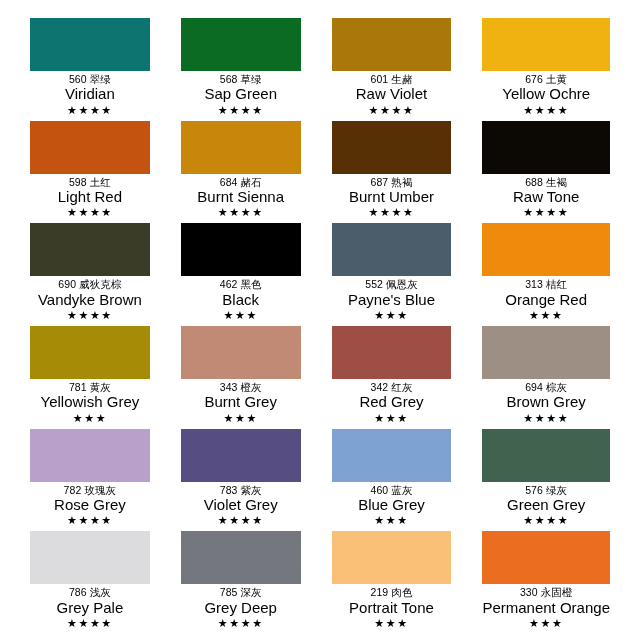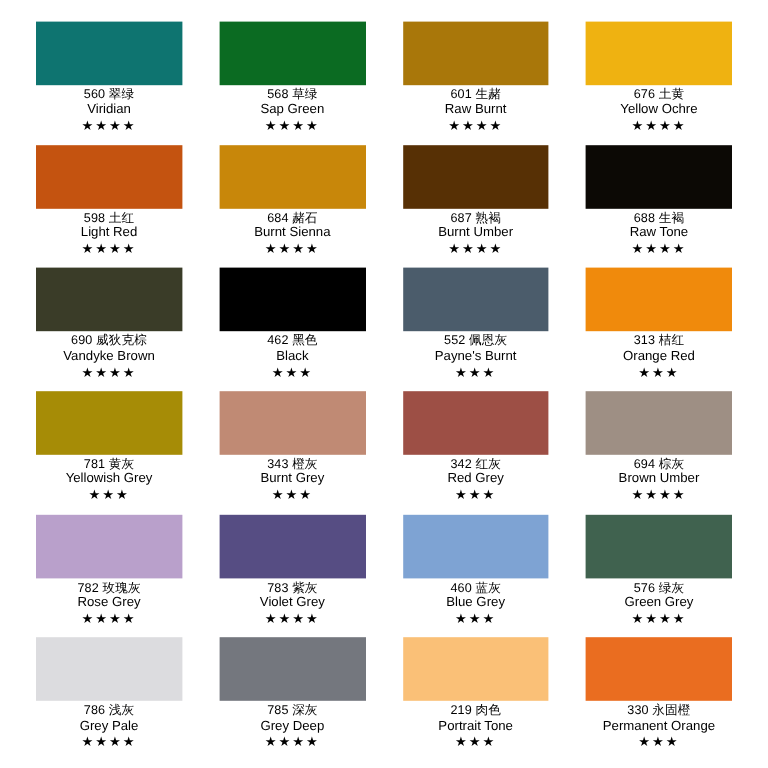--- a/index.html
+++ b/index.html
@@ -54,21 +54,21 @@
     white-space: nowrap;
   }
   .code {
     font-size: 10.5px;
   }
   .cn {
     font-size: 10.5px;
     padding-left: 3px;
   }
   .line-en {
-    font-size: 11px;
+    font-size: 15px;
     white-space: nowrap;
     padding-top: 1px;
   }
   .stars {
     font-size: 11px;
     letter-spacing: 1.6px;
     padding-top: 2px;
     line-height: 1;
   }
 </style>
@@ -90,21 +90,21 @@
         <div class="caption">
           <div class="line-cn"><span class="code">568</span><span class="cn">草绿</span></div>
           <div class="line-en">Sap Green</div>
           <div class="stars">★★★★</div>
         </div>
       </div>
       <div class="cell">
         <div class="swatch" style="background-color: rgb(169, 119, 10);"></div>
         <div class="caption">
           <div class="line-cn"><span class="code">601</span><span class="cn">生赭</span></div>
-          <div class="line-en">Raw Burnt</div>
+          <div class="line-en">Raw Violet</div>
           <div class="stars">★★★★</div>
         </div>
       </div>
       <div class="cell">
         <div class="swatch" style="background-color: rgb(239, 178, 17);"></div>
         <div class="caption">
           <div class="line-cn"><span class="code">676</span><span class="cn">土黄</span></div>
           <div class="line-en">Yellow Ochre</div>
           <div class="stars">★★★★</div>
         </div>
@@ -154,21 +154,21 @@
         <div class="caption">
           <div class="line-cn"><span class="code">462</span><span class="cn">黑色</span></div>
           <div class="line-en">Black</div>
           <div class="stars">★★★</div>
         </div>
       </div>
       <div class="cell">
         <div class="swatch" style="background-color: rgb(75, 92, 107);"></div>
         <div class="caption">
           <div class="line-cn"><span class="code">552</span><span class="cn">佩恩灰</span></div>
-          <div class="line-en">Payne's Burnt</div>
+          <div class="line-en">Payne's Blue</div>
           <div class="stars">★★★</div>
         </div>
       </div>
       <div class="cell">
         <div class="swatch" style="background-color: rgb(240, 138, 12);"></div>
         <div class="caption">
           <div class="line-cn"><span class="code">313</span><span class="cn">桔红</span></div>
           <div class="line-en">Orange Red</div>
           <div class="stars">★★★</div>
         </div>
@@ -194,21 +194,21 @@
         <div class="caption">
           <div class="line-cn"><span class="code">342</span><span class="cn">红灰</span></div>
           <div class="line-en">Red Grey</div>
           <div class="stars">★★★</div>
         </div>
       </div>
       <div class="cell">
         <div class="swatch" style="background-color: rgb(158, 143, 132);"></div>
         <div class="caption">
           <div class="line-cn"><span class="code">694</span><span class="cn">棕灰</span></div>
-          <div class="line-en">Brown Umber</div>
+          <div class="line-en">Brown Grey</div>
           <div class="stars">★★★★</div>
         </div>
       </div>
       <div class="cell">
         <div class="swatch" style="background-color: rgb(185, 160, 203);"></div>
         <div class="caption">
           <div class="line-cn"><span class="code">782</span><span class="cn">玫瑰灰</span></div>
           <div class="line-en">Rose Grey</div>
           <div class="stars">★★★★</div>
         </div>

